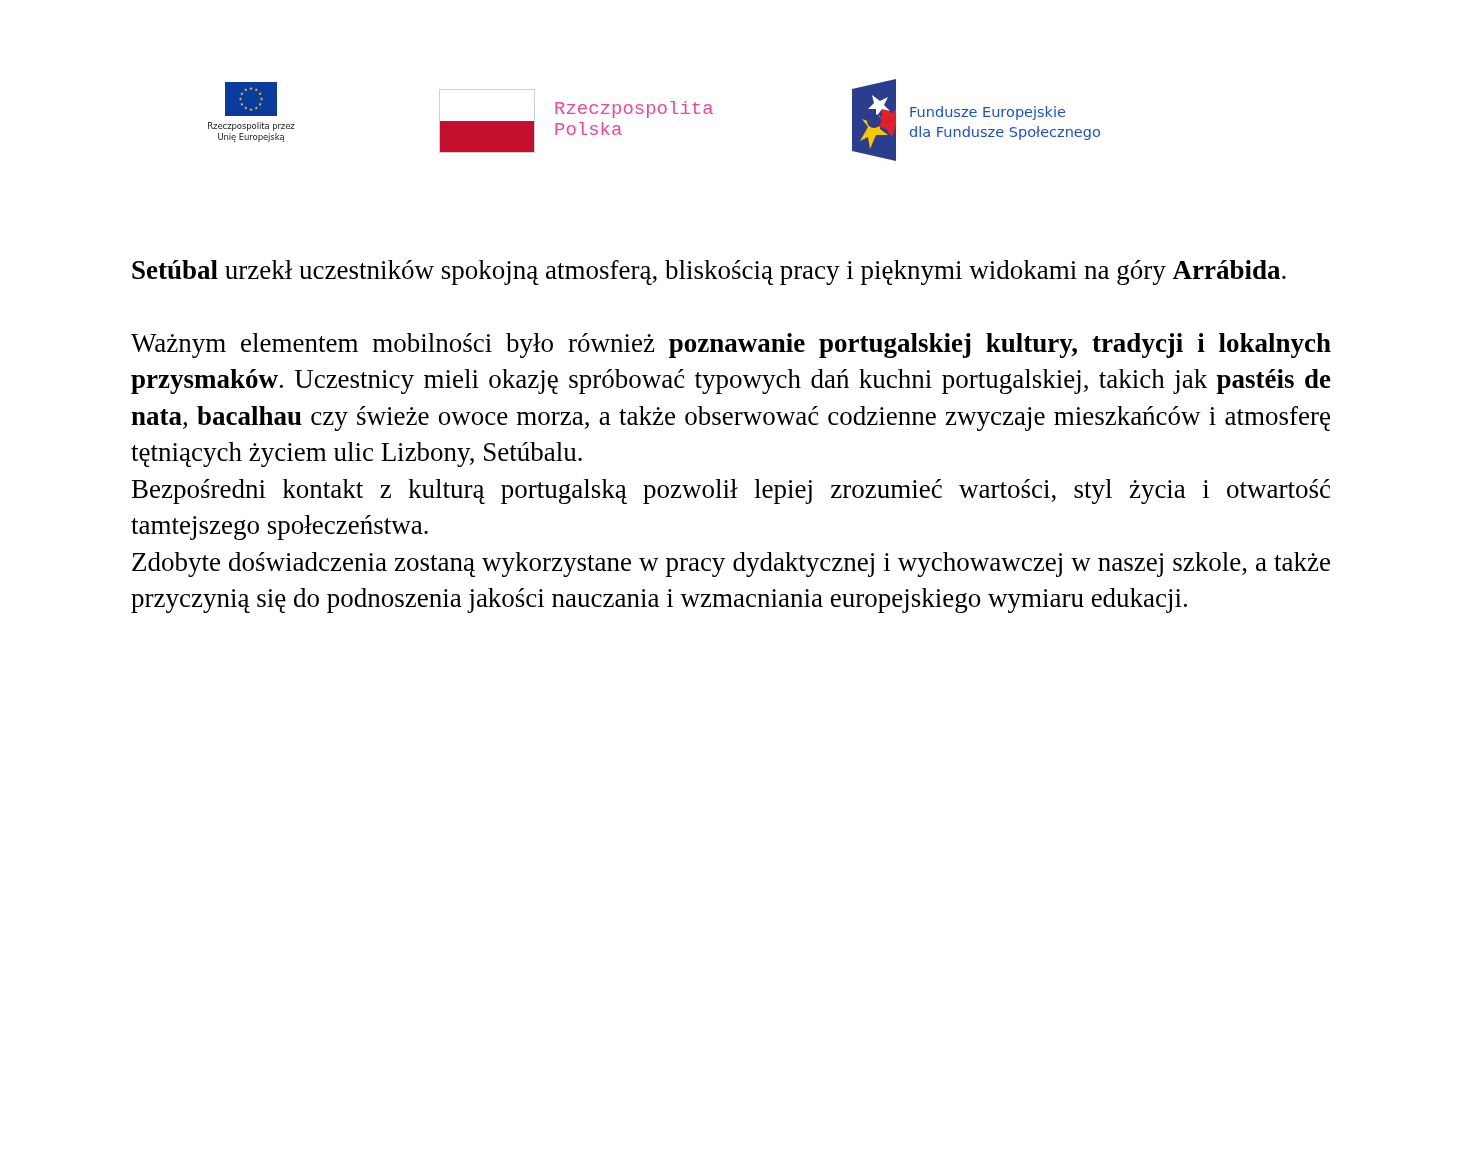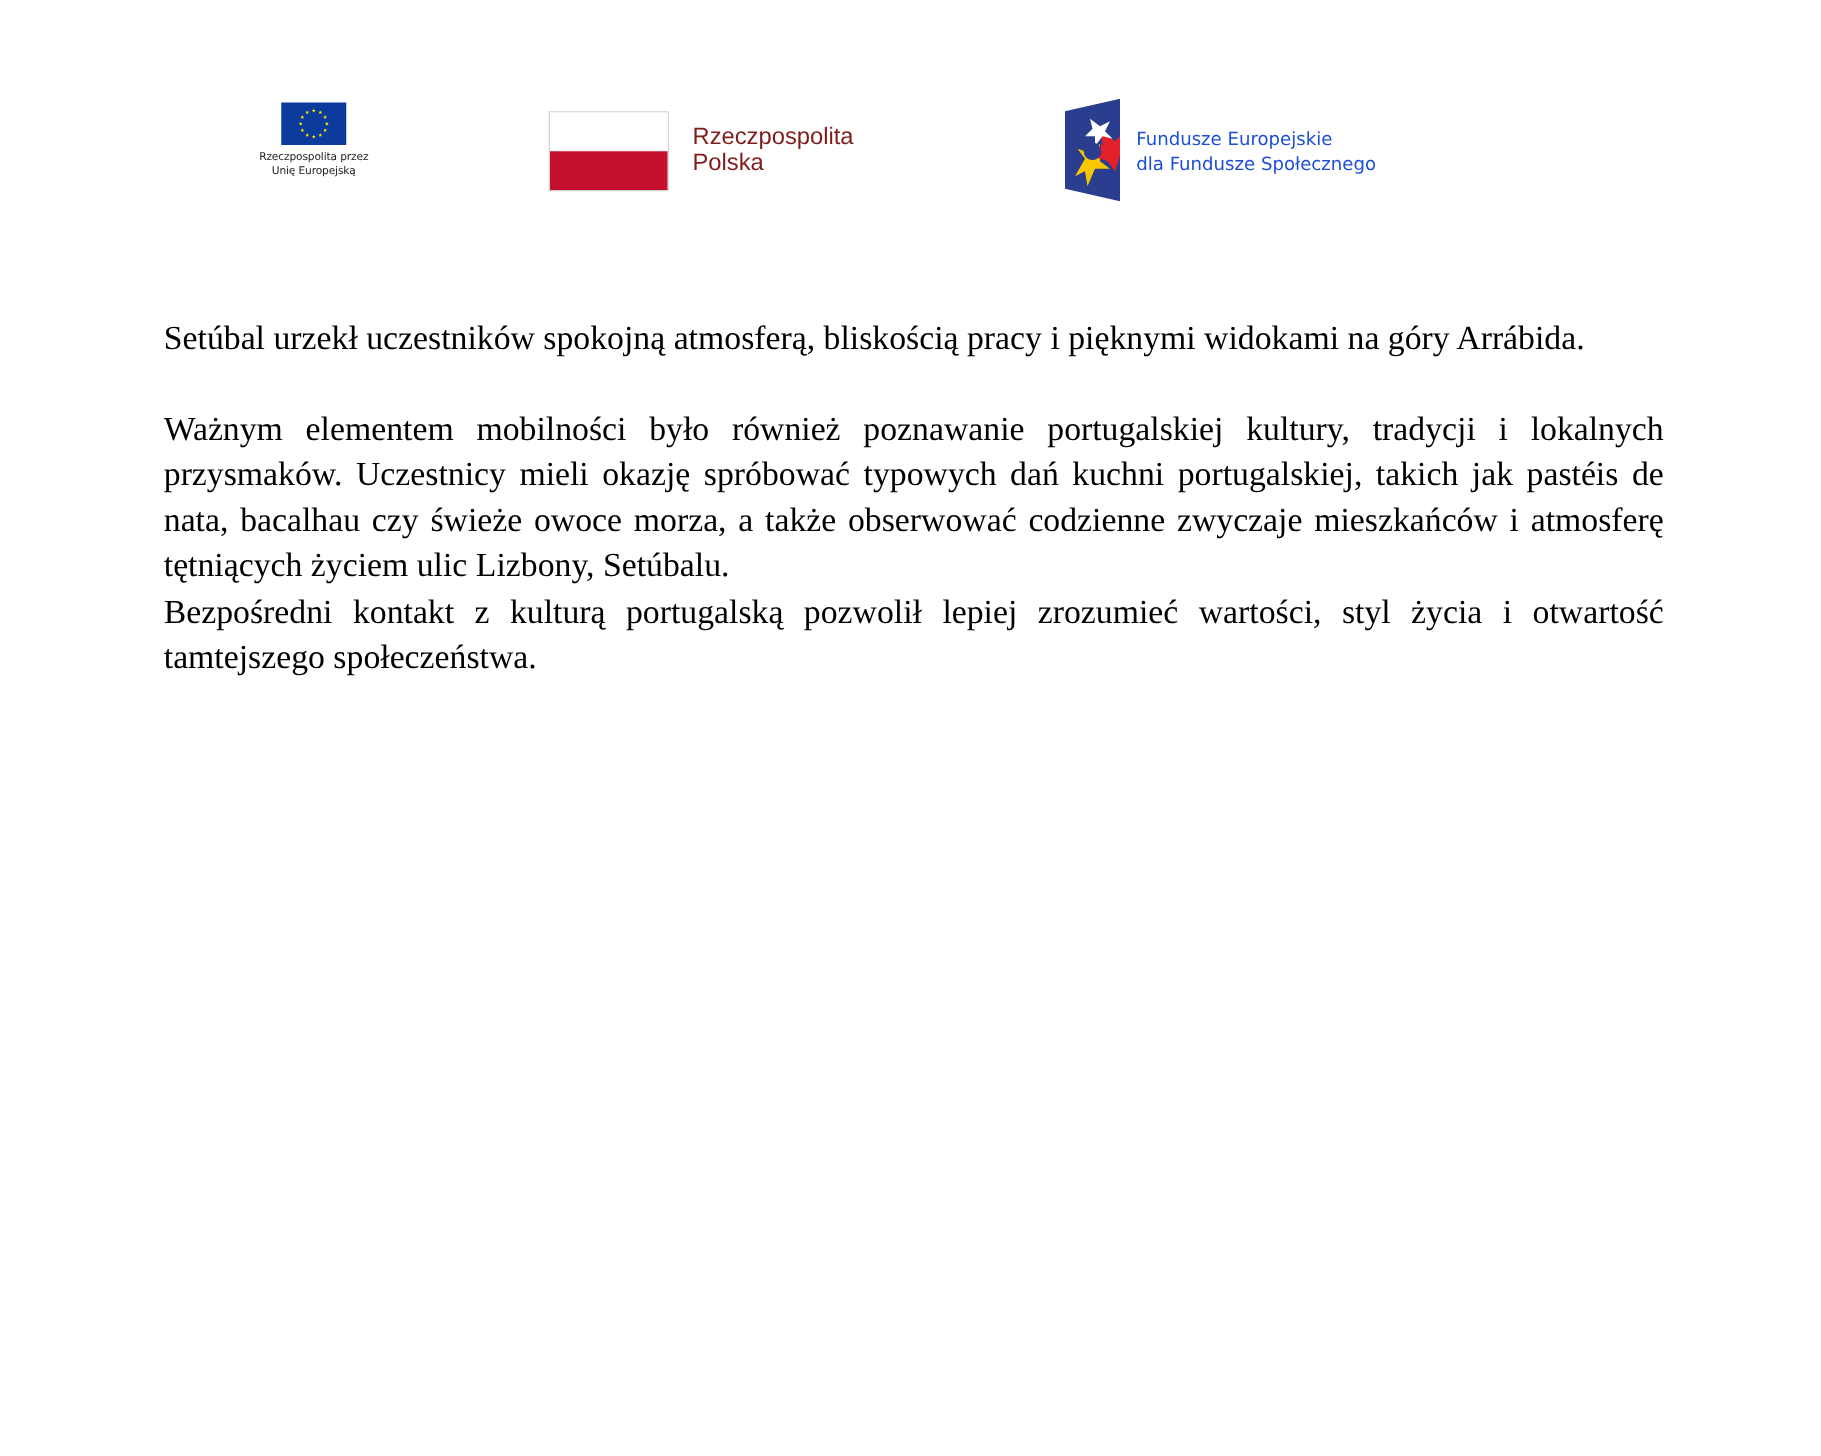--- a/index.html
+++ b/index.html
@@ -11,32 +11,32 @@
   .eu-logo { position: absolute; left: 199px; top: 82px; width: 104px; text-align: center; }
   .eu-flag { width: 52px; height: 34px; background: #0c3b9e; margin: 0 auto; position: relative; }
   .eu-flag svg { position: absolute; left: 0; top: 0; }
   .eu-caption { font-family: "DejaVu Sans", sans-serif; font-size: 8.5px; color: #222; line-height: 11px; margin-top: 5px; letter-spacing: -0.1px; }
 
   
   .pl-logo { position: absolute; left: 439px; top: 89px; }
   .pl-flag { position: absolute; left: 0; top: 0; width: 96px; height: 64px; border: 1px solid #d0d0d0; box-sizing: border-box; }
   .pl-flag .white { height: 50%; background: #ffffff; }
   .pl-flag .red { height: 50%; background: #c4102e; }
-  .pl-text { position: absolute; left: 115px; top: 10px; font-family: Liberation Sans, sans-serif; font-size: 19px; line-height: 21px; color: #7f1d1d; white-space: nowrap; }
+  .pl-text { position: absolute; left: 115px; top: 10px; font-family: Liberation Mono, monospace; font-size: 19px; line-height: 21px; color: #ec4899; white-space: nowrap; }
 
   
   .fe-logo { position: absolute; left: 852px; top: 79px; }
   .fe-mark { position: absolute; left: 0; top: 0; width: 44px; height: 82px; }
   .fe-text { position: absolute; left: 57px; top: 23px; font-family: "DejaVu Sans", sans-serif; font-size: 14.5px; line-height: 20px; color: #1d4ed8; white-space: nowrap; }
 
   
   .content { position: absolute; left: 131px; top: 252px; width: 1200px; font-family: "Liberation Serif", serif; font-size: 27px; line-height: 36.5px; color: #000; }
   .content p { margin: 0; text-align: justify; }
   .content p.gap { margin-top: 36px; }
-  .content b { font-weight: normal; }
+  .content b { font-weight: bold; }
 </style>
 </head>
 <body>
 
 <div class="logos">
   <div class="eu-logo">
     <div class="eu-flag">
       <svg width="52" height="34" viewBox="0 0 52 34" id="eu-stars">
           <polygon points="26.00,4.80 26.41,5.93 27.62,5.97 26.67,6.72 27.00,7.88 26.00,7.20 25.00,7.88 25.33,6.72 24.38,5.97 25.59,5.93" fill="#ffdd00"></polygon>
           <polygon points="31.25,6.21 31.66,7.34 32.87,7.38 31.92,8.12 32.25,9.28 31.25,8.61 30.25,9.28 30.58,8.12 29.63,7.38 30.84,7.34" fill="#ffdd00"></polygon>
@@ -81,13 +81,14 @@
       <div>Fundusze Europejskie</div>
       <div>dla Fundusze Społecznego</div>
     </div>
   </div>
 </div>
 
 <div class="content">
   <p><b>Setúbal</b><span> urzekł uczestników spokojną atmosferą, bliskością pracy i pięknymi widokami na góry </span><b>Arrábida</b><span>.</span></p>
   <p class="gap"><span>Ważnym elementem mobilności było również </span><b>poznawanie portugalskiej kultury, tradycji i lokalnych przysmaków</b><span>. Uczestnicy mieli okazję spróbować typowych dań kuchni portugalskiej, takich jak </span><b>pastéis de nata</b><span>, </span><b>bacalhau</b><span> czy świeże owoce morza, a także obserwować codzienne zwyczaje mieszkańców i atmosferę tętniących życiem ulic Lizbony, Setúbalu.</span></p>
   <p><span>Bezpośredni kontakt z kulturą portugalską pozwolił lepiej zrozumieć wartości, styl życia i otwartość tamtejszego społeczeństwa.</span></p>
+  <p><span>Zdobyte doświadczenia zostaną wykorzystane w pracy dydaktycznej i wychowawczej w naszej szkole, a także przyczynią się do podnoszenia jakości nauczania i wzmacniania europejskiego wymiaru edukacji.</span></p>
 </div>
 
 </body></html>

